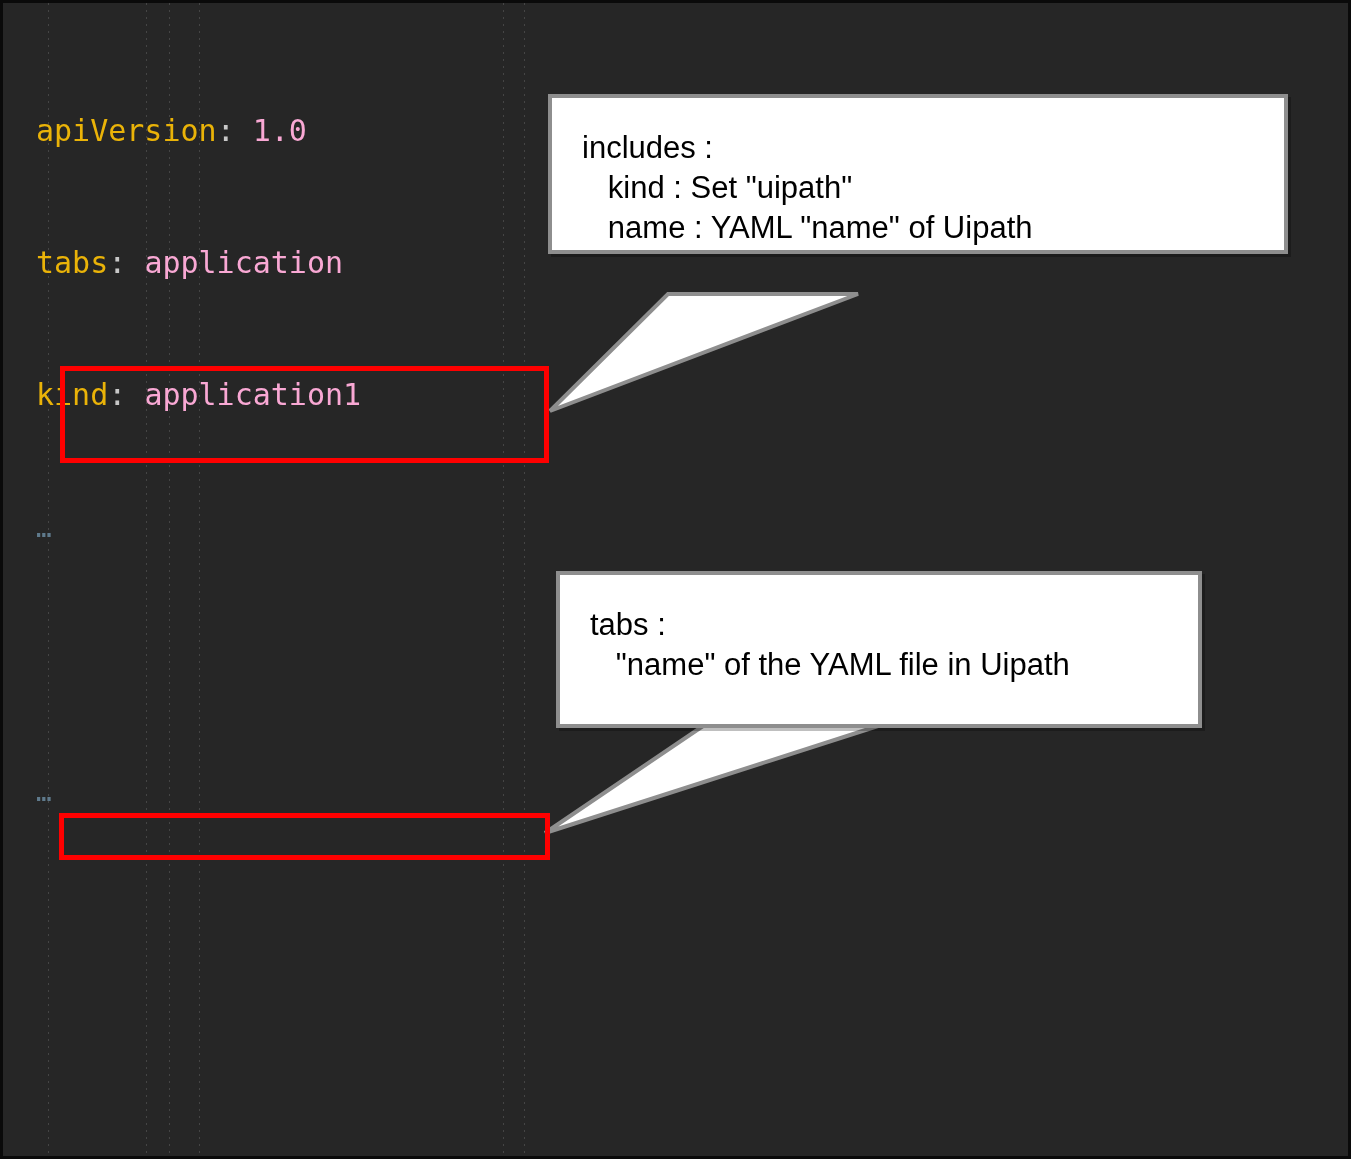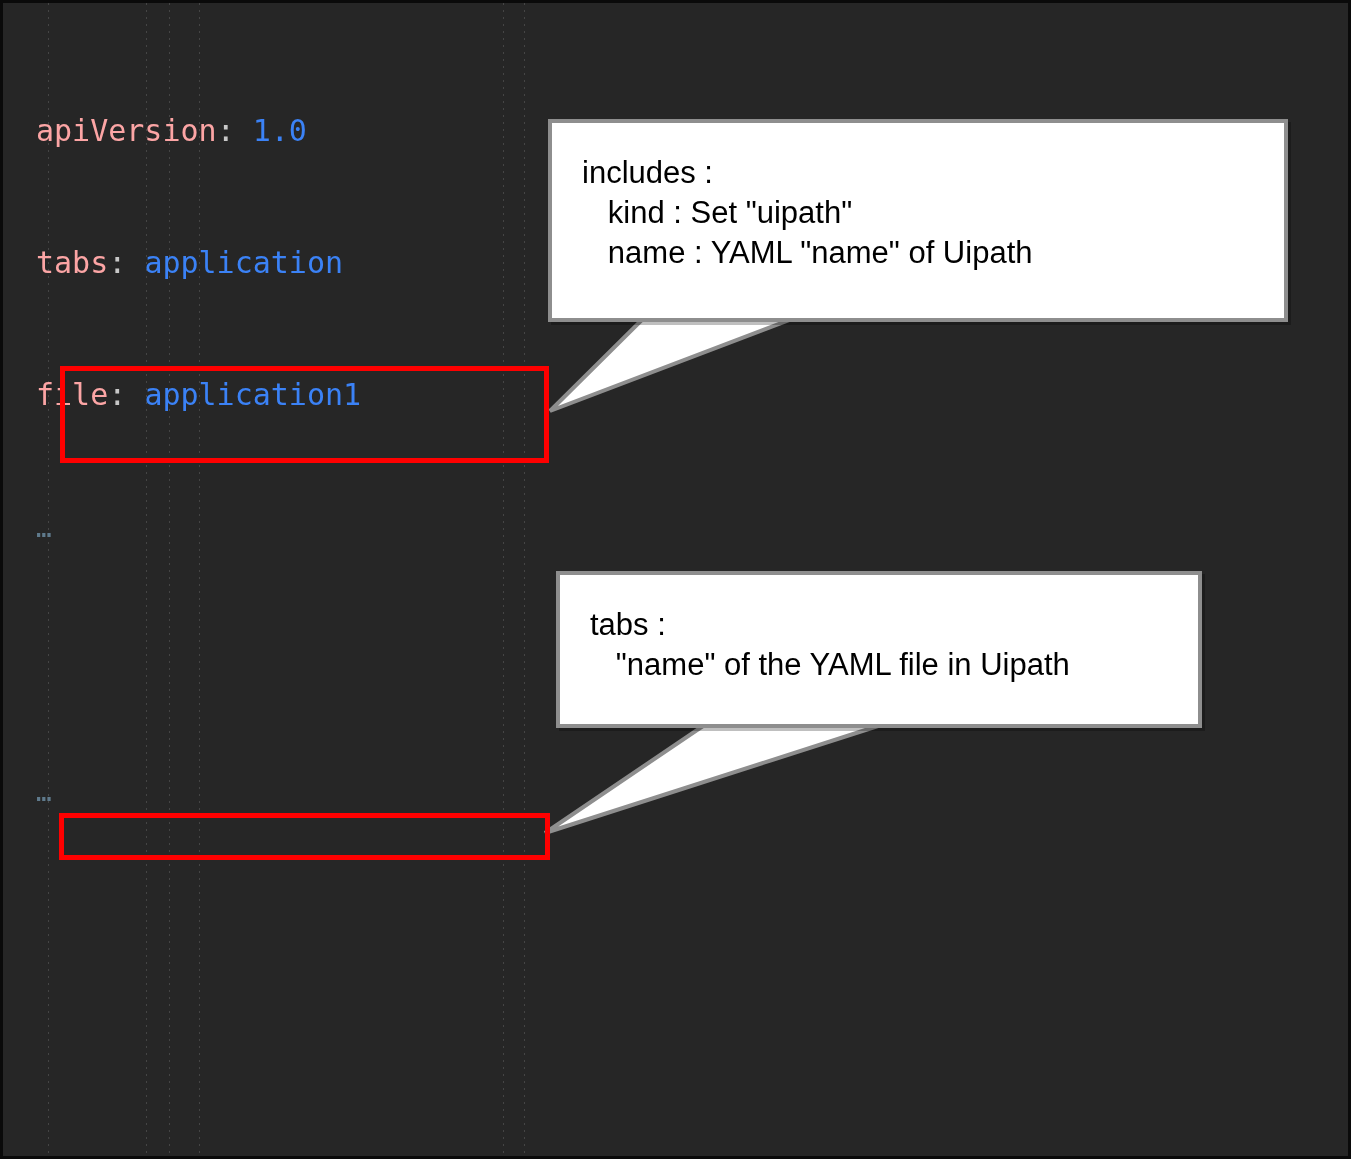--- a/index.html
+++ b/index.html
@@ -42,22 +42,22 @@
     line-height: 44px;
     white-space: pre;
     letter-spacing: 0px;
   }
   .ln {
     display: block;
     height: 44px;
     padding-left: 33px;
     color: #cf9b86;
   }
-  .k   { color: #fca5a5; }
-  .v   { color: #3b82f6; }
+  .k   { color: #eab308; }
+  .v   { color: #f9a8d4; }
   .p   { color: #c8c8c8; }
   .ell { color: #5f7a8c; font-size: 26px; }
 
   
   .redbox {
     position: absolute;
     border: 5px solid #fe0000;
     box-sizing: border-box;
     background: transparent;
     pointer-events: none;
@@ -74,41 +74,41 @@
     box-shadow: 3px 3px 0 rgba(0,0,0,0.25);
   }
   .bubble-text {
     font-family: "Liberation Sans", sans-serif;
     font-size: 31px;
     line-height: 40px;
     color: #000000;
     white-space: pre;
     padding: 30px 0 0 30px;
   }
-  #bubble-includes { left: 545px; top: 91px;  width: 740px; height: 203px; margin-top: 25px; }
+  #bubble-includes { left: 545px; top: 91px;  width: 740px; height: 160px; }
   #bubble-tabs     { left: 553px; top: 568px; width: 646px; height: 157px; }
 
   .tail { position: absolute; pointer-events: none; }
 </style>
 </head>
 <body>
 
 <div id="root">
 
   <div class="guide" style="left:45px;"></div>
   <div class="guide" style="left:143px;"></div>
   <div class="guide" style="left:166px;"></div>
   <div class="guide" style="left:196px;"></div>
   <div class="guide" style="left:500px;"></div>
   <div class="guide" style="left:521px;"></div>
 
   <div class="code">
     <span class="ln"><span class="k">apiVersion</span><span class="p">:</span> <span class="v">1.0</span></span>
     <span class="ln"><span class="k">tabs</span><span class="p">:</span> <span class="v">application</span></span>
-    <span class="ln"><span class="k">file</span><span class="p">:</span> <span class="v">application1</span></span>
+    <span class="ln"><span class="k">kind</span><span class="p">:</span> <span class="v">application1</span></span>
     <span class="ln"><span class="ell">…</span></span>
     <span class="ln">&nbsp;</span>
     <span class="ln"><span class="ell">…</span></span>
     
     
     
     
     
     
     

